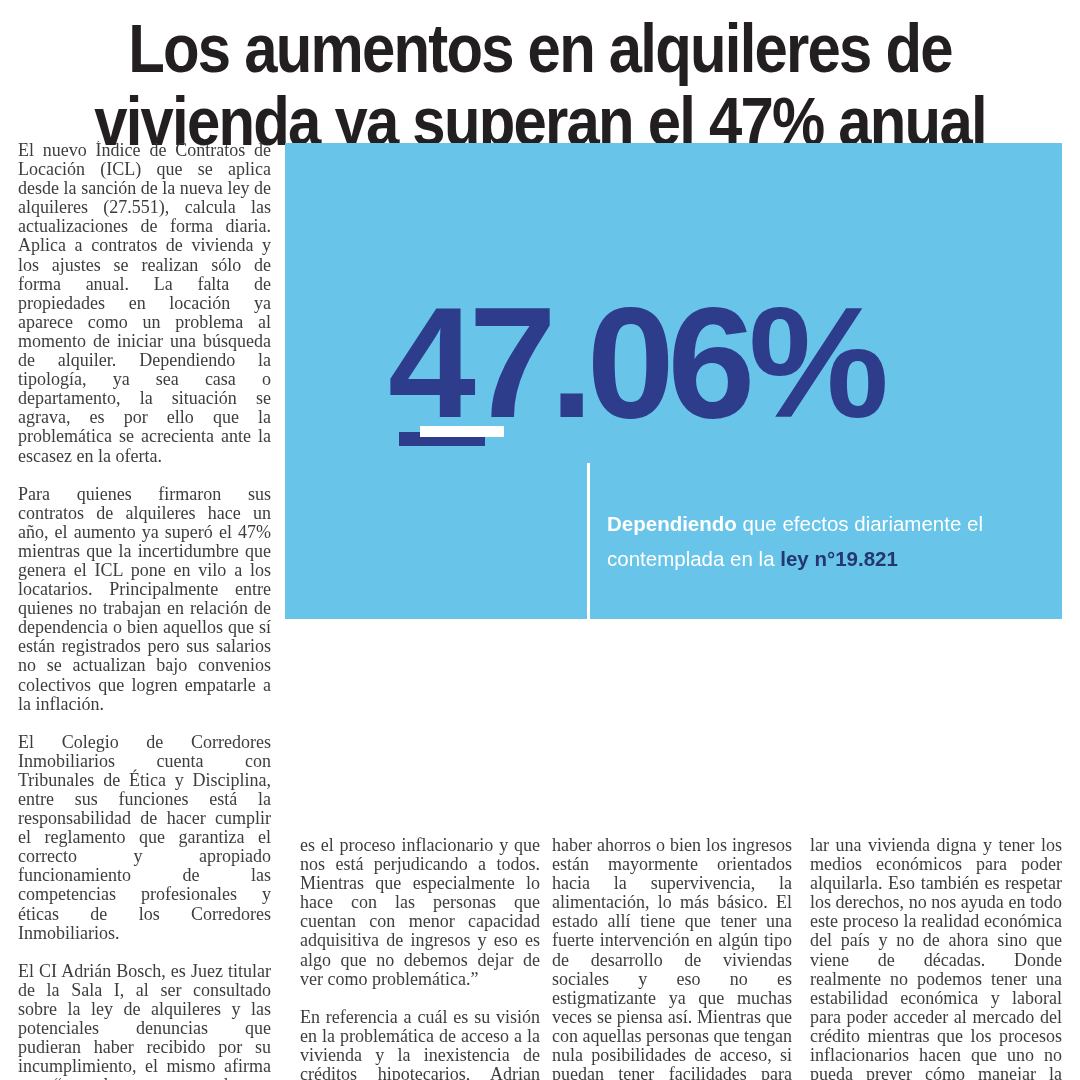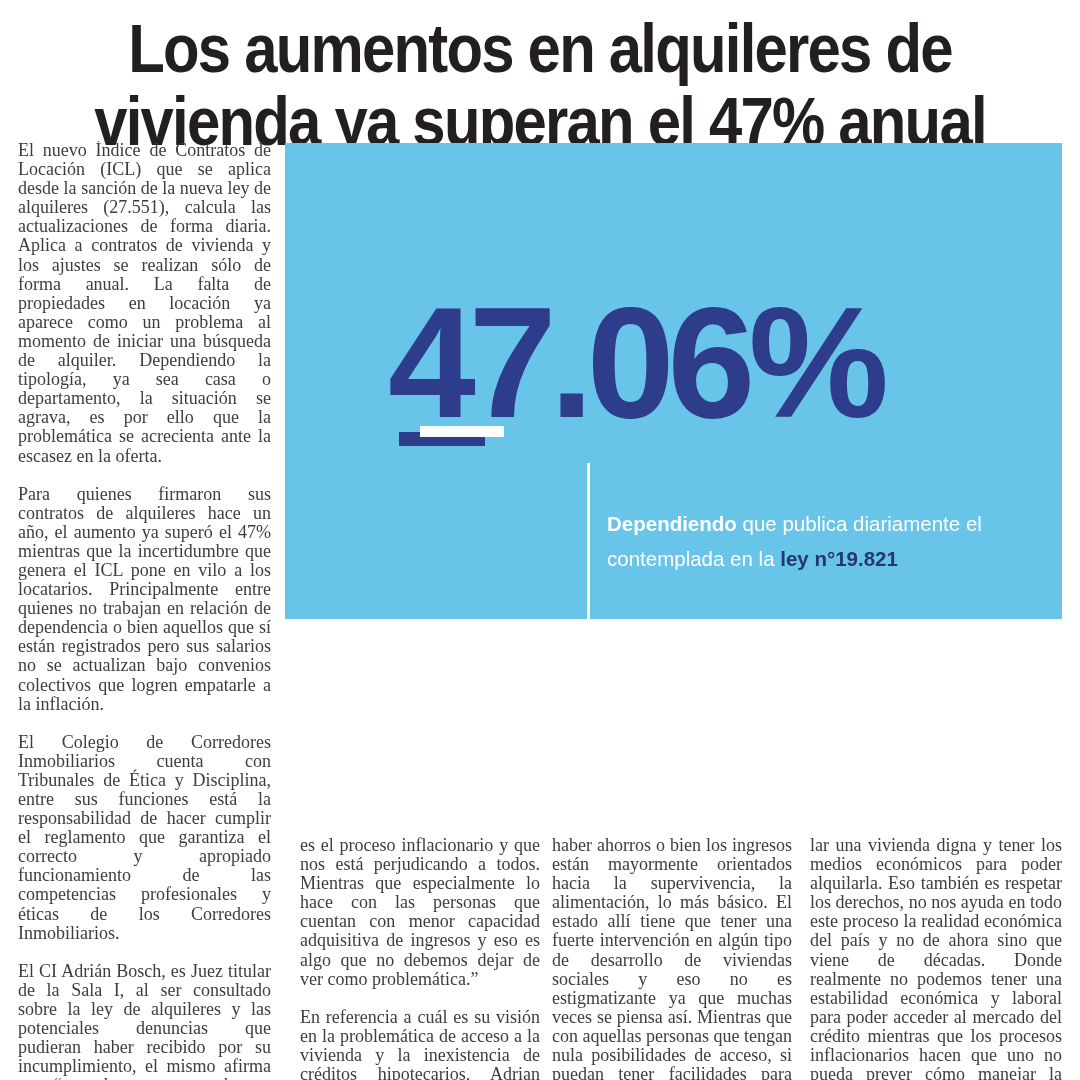--- a/index.html
+++ b/index.html
@@ -88,21 +88,21 @@
   <p>El CI Adrián Bosch, es Juez titular de la Sala I, al ser consultado sobre la ley de alquileres y las potenciales denuncias que pudieran haber recibido por su incumplimiento, el mismo afirma que “por el momento no hemos recibido ningún tipo de denuncia, no obstante ello desde el colegio se insta a todos sus matriculados a que en su asesoramiento a propietarios e inquilinos, compradores y vendedores, siempre se respete ante todo la ley. Hay cosas que nos puede gustar o no de la ley, pero la misma está para cumplirse y hay que respetarla, en este respeto de la ley surgen tensiones pero tenemos que ayudar a que se cumpla. Nosotros hasta ahora no hemos notado una mayor conflictividad con respecto a la ley de alquileres en sí. Lo que hemos notado y se habló mucho, es que por medio de los congelamientos de valores y fruto de la alta inflación que padecemos, a veces la gente al pedir un</p>
 </div>
 
 <section class="card">
   <div class="big-number">47.06%</div>
   <div class="bar-navy"></div>
   <div class="bar-white"></div>
   <div class="vline"></div>
 
   <div class="desc">
-    <div class="line"><span class="bold">Dependiendo</span><span> que publica diariamente el</span></div>
+    <div class="line"><span class="bold">Dependiendo</span><span> que efectos diariamente el</span></div>
     <div class="line"><span>contemplada en la </span><span class="navy">ley n°19.821</span></div>
   </div>
 
   <div class="divider"></div>
   <div class="footnote">*porcentaje desde 1.09.2020 al 31.08.2021</div>
 
   <div class="logo" id="logo-cocir">
     <svg width="96" height="52" viewBox="0 0 100 54" fill="#ffffff" xmlns="http://www.w3.org/2000/svg">
       <polygon points="0,28 11,20 13,31"></polygon>
       <polygon points="2,38 14,32 15,40"></polygon>

